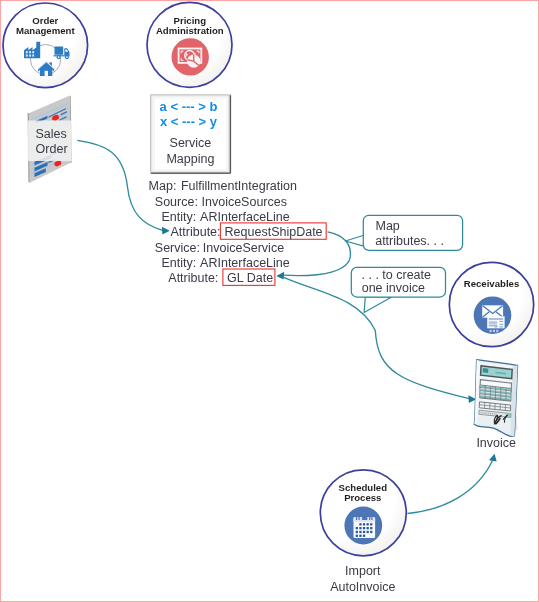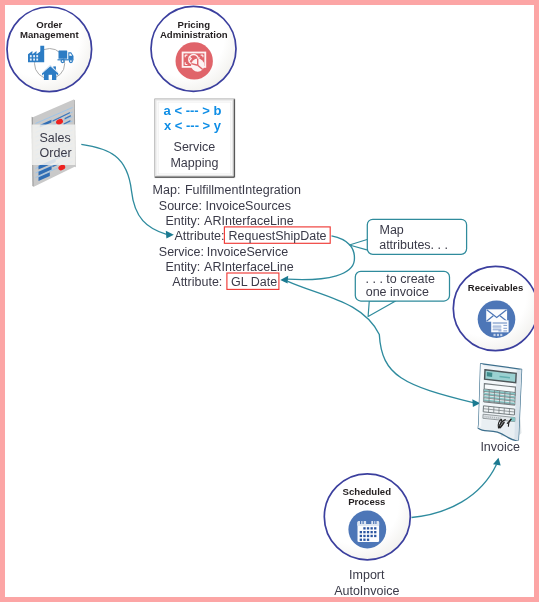--- a/index.html
+++ b/index.html
@@ -1,21 +1,21 @@
 <!DOCTYPE html>
 <html><head>
 <meta charset="utf-8">
 <title>Service Mapping Diagram</title>
 <style>
   html,body{margin:0;padding:0;background:#fff;}
   body{width:539px;height:602px;overflow:hidden;
        font-family:"Liberation Sans",sans-serif;
        -webkit-font-smoothing:antialiased;}
   #stage{position:relative;width:539px;height:602px;box-sizing:border-box;
-         border:5px solid #fca5a5;background:#fff;overflow:hidden;}
+         border:1px solid #fca5a5;background:#fff;overflow:hidden;}
   svg{position:absolute;left:0;top:0;}
   #svgroot{width:539px;height:602px;left:0;top:0;}
   text{font-family:"Liberation Sans",sans-serif;}
   .ttl{font-size:9.6px;font-weight:bold;fill:#231f20;}
   .cap{font-size:12.5px;fill:#3a3a48;}
   .map{font-size:12.5px;fill:#3a3a48;}
   .sm{font-size:12.5px;fill:#3a3a48;}
   .smb{font-size:13px;font-weight:bold;fill:#0f8ee6;letter-spacing:0px;}
   .co{font-size:12.5px;fill:#3a3a48;}
 </style>

